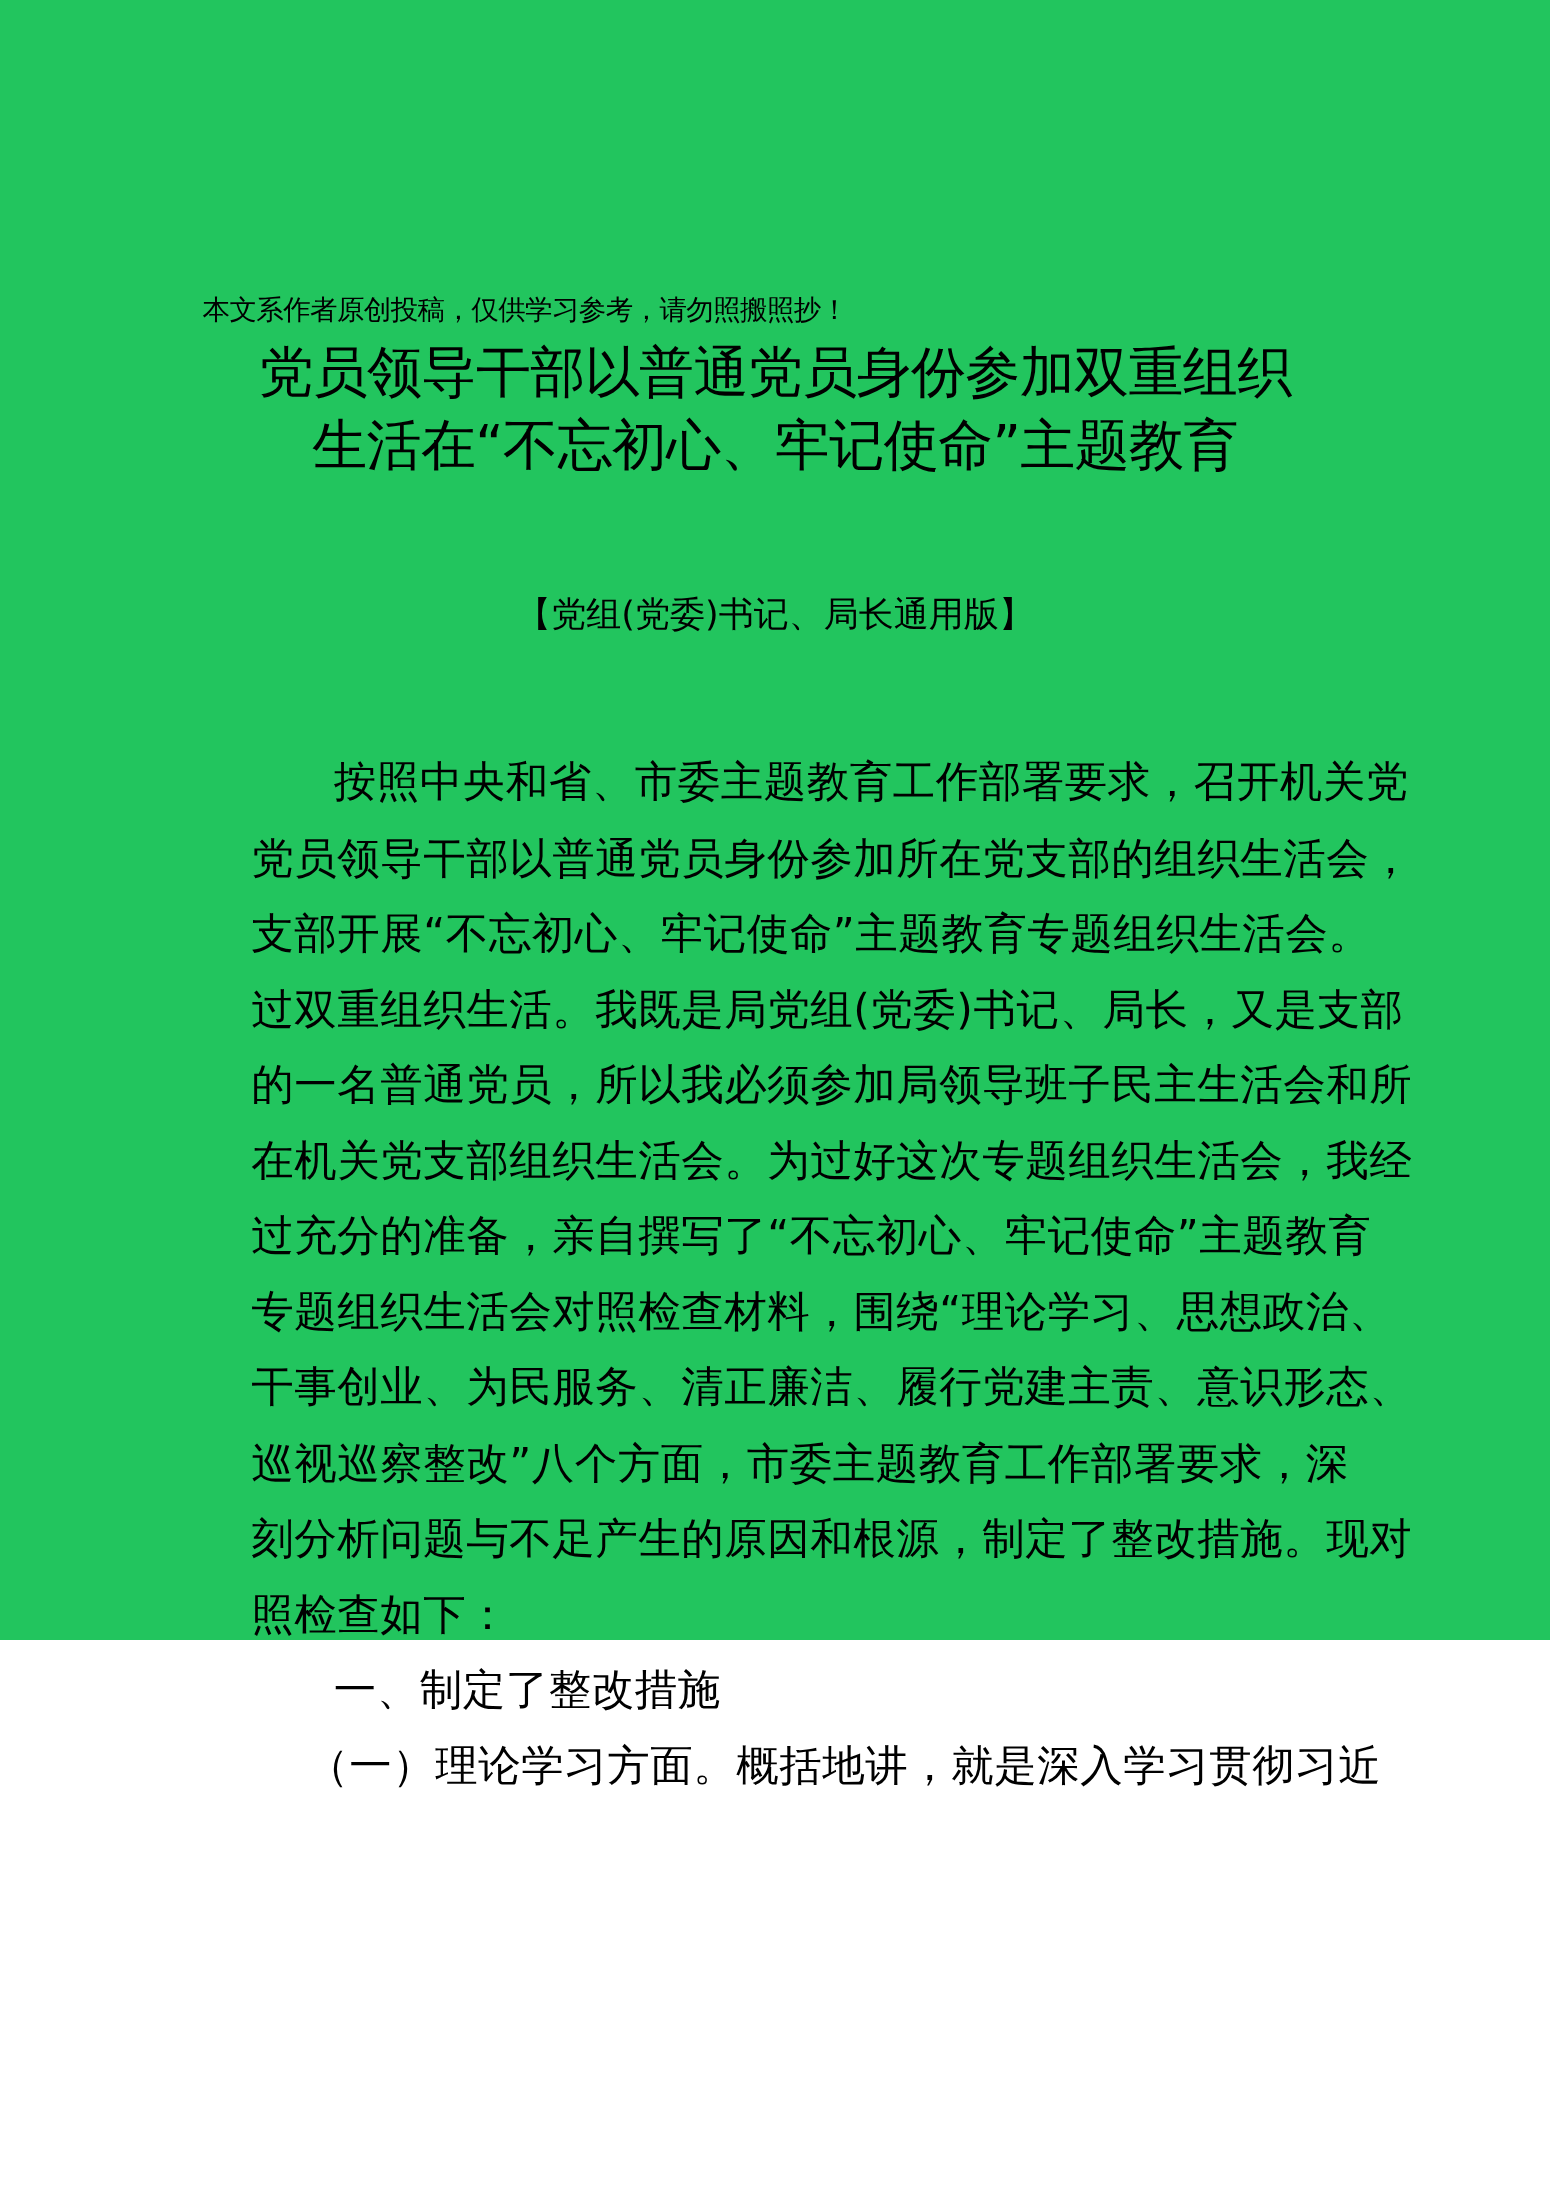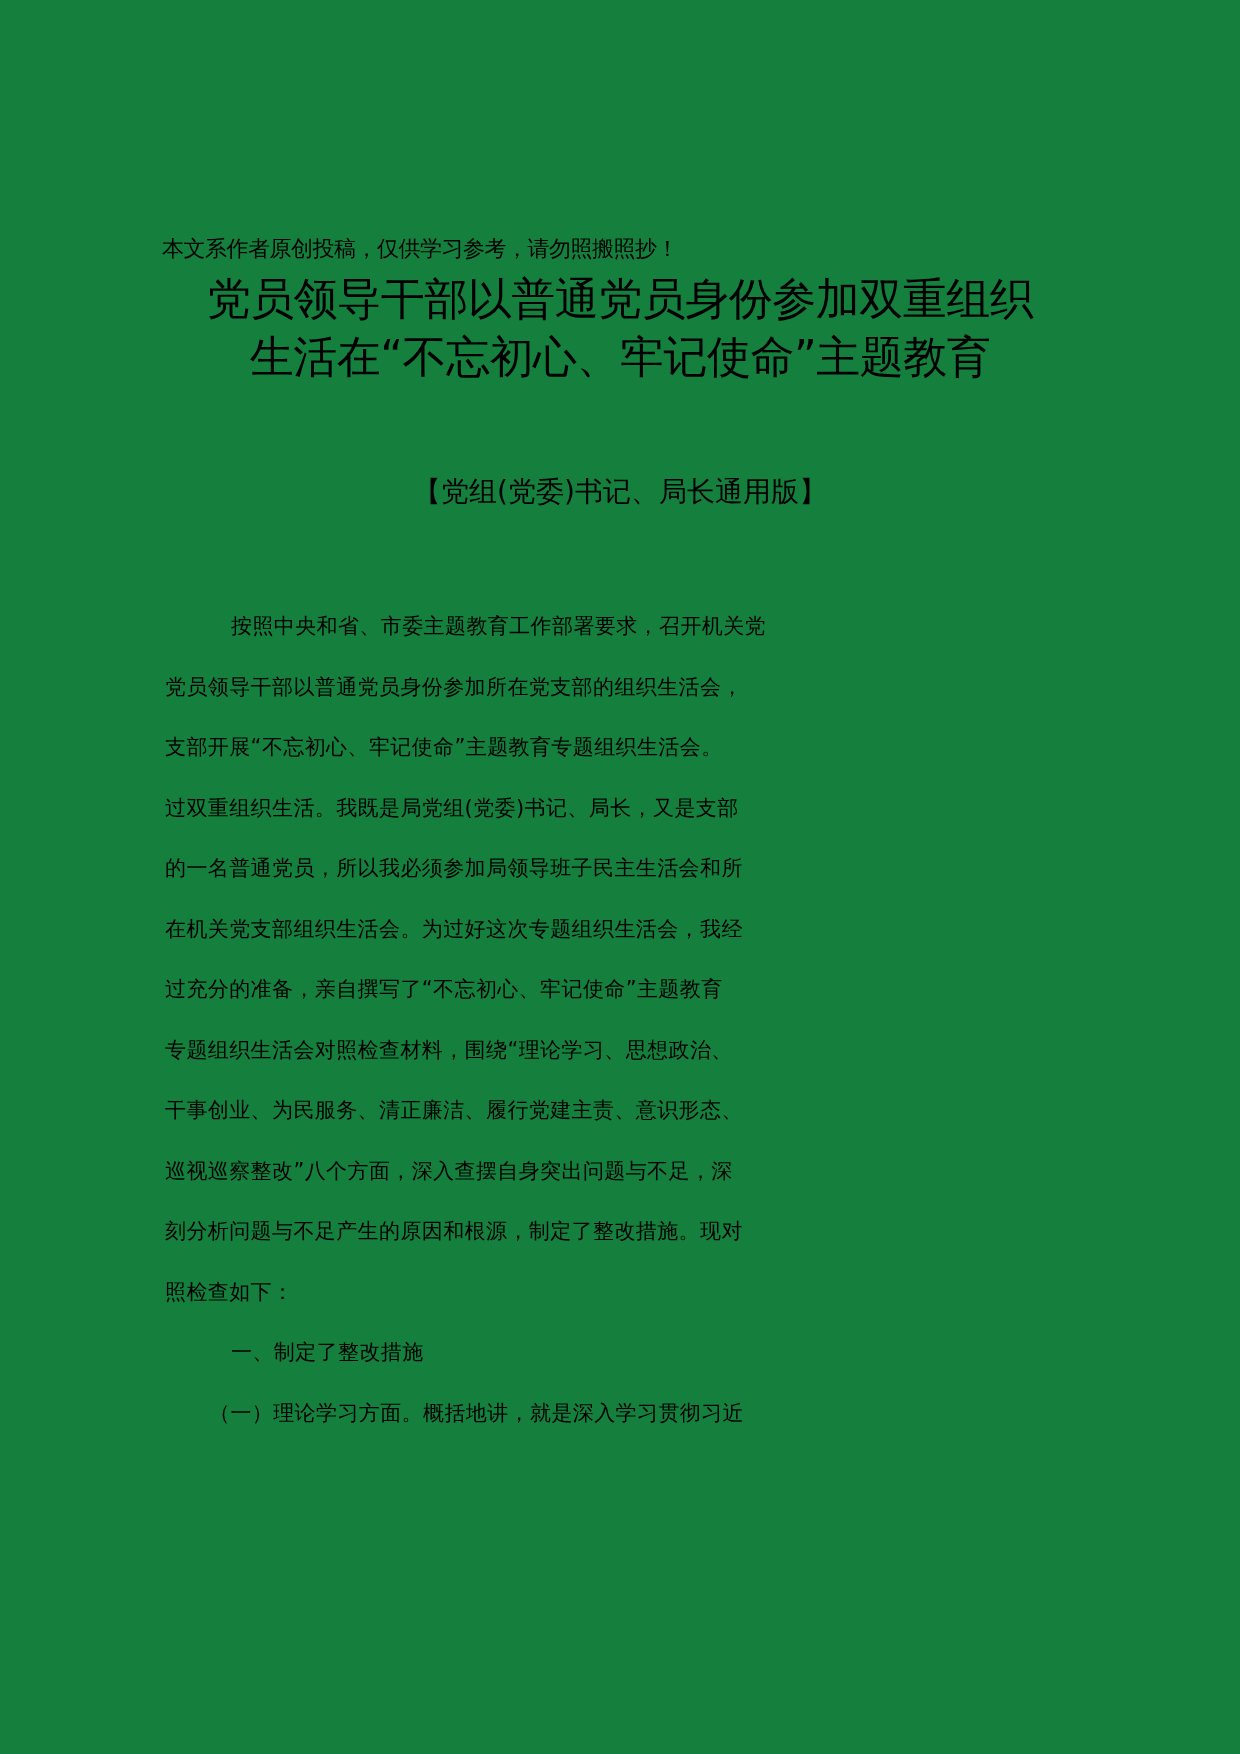--- a/index.html
+++ b/index.html
@@ -13,22 +13,22 @@
     position: relative;
     overflow: hidden;
     font-family: "DejaVu Sans", "Liberation Sans", sans-serif;
     color: #000000;
   }
   .page {
     position: absolute;
     left: 0;
     top: 0;
     width: 1240px;
-    height: 1754px;
-    background: #15803d;
+    height: 1312px;
+    background: #22c55e;
   }
   .notice {
     position: absolute;
     left: 162px;
     top: 234px;
     font-size: 22px;
     line-height: 30px;
     white-space: nowrap;
     letter-spacing: -0.5px;
   }
@@ -56,25 +56,26 @@
     line-height: 44px;
     white-space: nowrap;
   }
   .body-text {
     position: absolute;
     left: 165px;
     top: 596px;
     width: 920px;
   }
   .line {
-    font-size: 21px;
+    font-size: 34px;
     line-height: 60.5px;
     height: 60.5px;
     white-space: nowrap;
     letter-spacing: 0.4px;
+    margin-left: 36px;
   }
   .indent {
     padding-left: 66px;
   }
   .indent-small {
     padding-left: 66px;
   }
 </style>
 </head>
 <body>
@@ -93,20 +94,20 @@
   <div class="body-text">
     <div class="line indent">按照中央和省、市委主题教育工作部署要求，召开机关党</div>
     <div class="line">党员领导干部以普通党员身份参加所在党支部的组织生活会，</div>
     <div class="line">支部开展“不忘初心、牢记使命”主题教育专题组织生活会。</div>
     <div class="line">过双重组织生活。我既是局党组(党委)书记、局长，又是支部</div>
     <div class="line">的一名普通党员，所以我必须参加局领导班子民主生活会和所</div>
     <div class="line">在机关党支部组织生活会。为过好这次专题组织生活会，我经</div>
     <div class="line">过充分的准备，亲自撰写了“不忘初心、牢记使命”主题教育</div>
     <div class="line">专题组织生活会对照检查材料，围绕“理论学习、思想政治、</div>
     <div class="line">干事创业、为民服务、清正廉洁、履行党建主责、意识形态、</div>
-    <div class="line">巡视巡察整改”八个方面，深入查摆自身突出问题与不足，深</div>
+    <div class="line">巡视巡察整改”八个方面，市委主题教育工作部署要求，深</div>
     <div class="line">刻分析问题与不足产生的原因和根源，制定了整改措施。现对</div>
     <div class="line">照检查如下：</div>
     <div class="line indent-small">一、制定了整改措施</div>
     <div class="line" style="padding-left:44px;">（一）理论学习方面。概括地讲，就是深入学习贯彻习近</div>
   </div>
 
 </div>
 
 </body></html>

